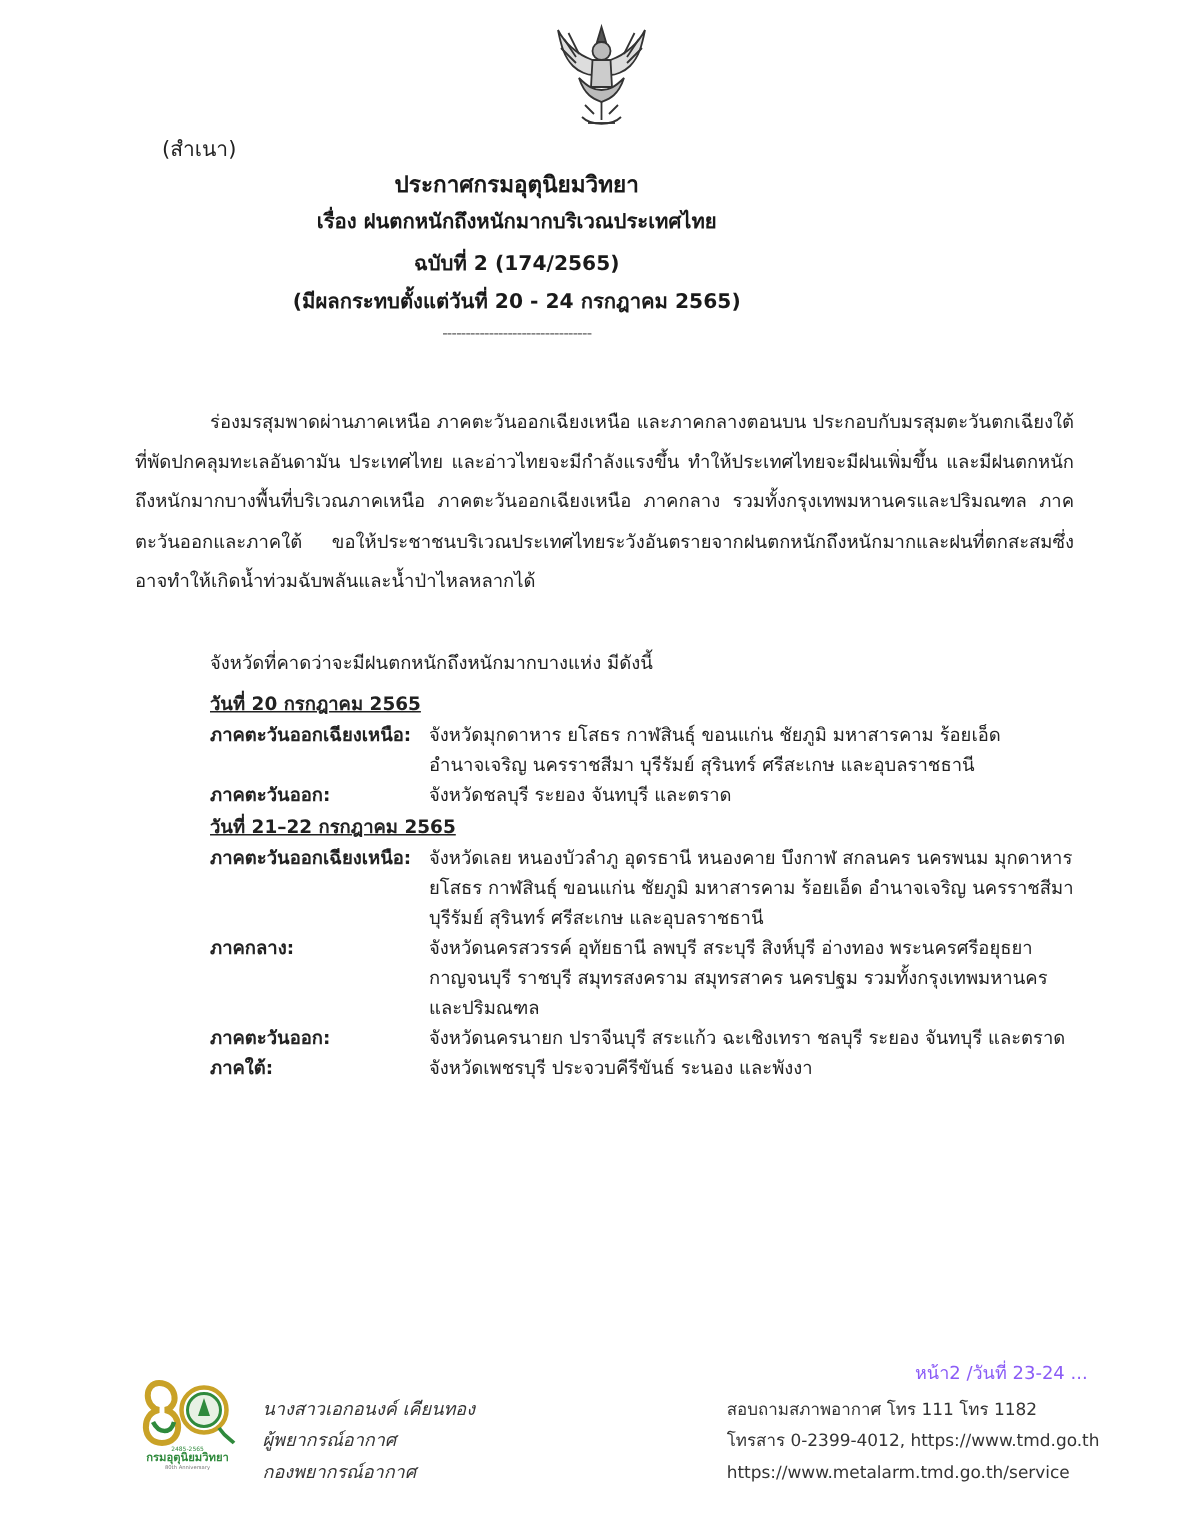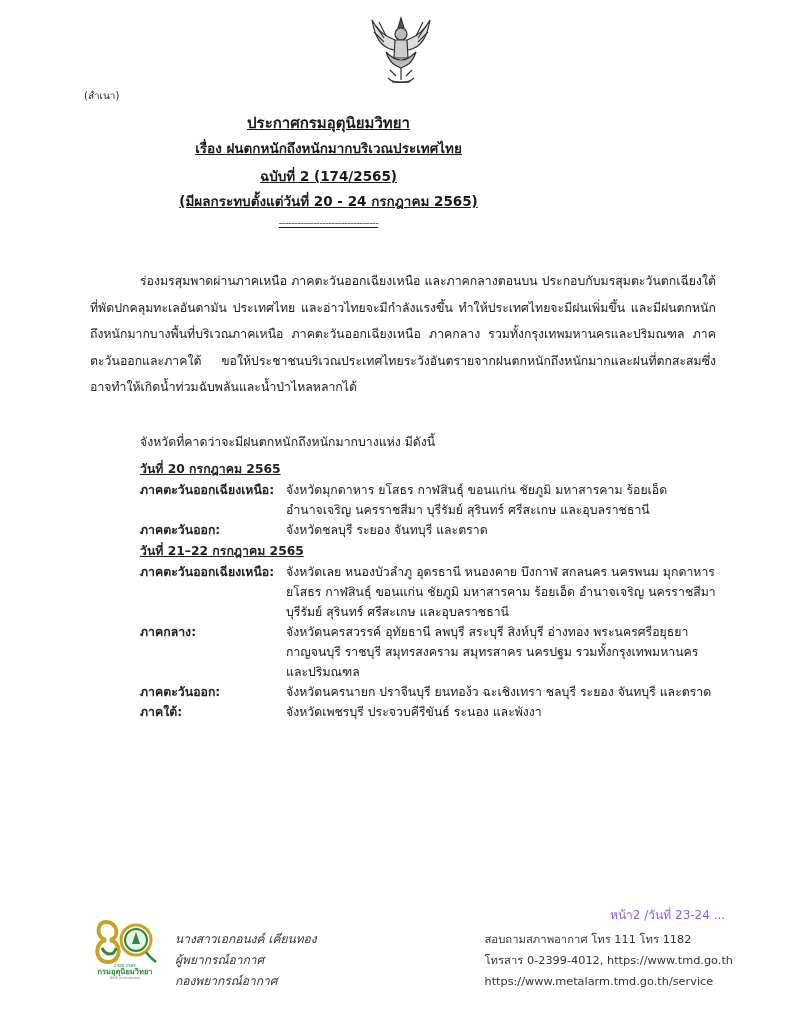--- a/index.html
+++ b/index.html
@@ -7,24 +7,24 @@
     body {
       position: relative;
       font-family: "DejaVu Sans", "Liberation Sans", sans-serif;
       color: #1a1a1a;
       font-size: 12px;
     }
     .emblem {
       position: absolute; left: 362px; top: 8px; width: 78px; height: 80px;
     }
     .copy-label {
-      position: absolute; left: 84px; top: 88px; font-size: 10px; color: #222;
+      position: absolute; left: 108px; top: 88px; font-size: 14px; color: #222;
     }
     .header-block {
-      position: absolute; left: 0; width: 639px; top: 112px; text-align: center; text-decoration: underline;
+      position: absolute; left: 16px; width: 639px; top: 112px; text-align: center;
     }
     .header-block .title {
       font-weight: bold; font-size: 15px; line-height: 22px; margin-left: 18px;
     }
     .header-block .subtitle {
       font-weight: bold; font-size: 13.5px; line-height: 28px; margin-left: 18px;
     }
     .header-block .divider {
       font-size: 10px; color: #555; letter-spacing: -0.5px; line-height: 14px; margin-top: 0px; margin-left: 18px;
     }
@@ -116,21 +116,21 @@
   <div class="region-row">
     <div class="region-name">ภาคตะวันออกเฉียงเหนือ:</div>
     <div class="region-provinces">จังหวัดเลย หนองบัวลำภู อุดรธานี หนองคาย บึงกาฬ สกลนคร นครพนม มุกดาหาร ยโสธร กาฬสินธุ์ ขอนแก่น ชัยภูมิ มหาสารคาม ร้อยเอ็ด อำนาจเจริญ นครราชสีมา บุรีรัมย์ สุรินทร์ ศรีสะเกษ และอุบลราชธานี</div>
   </div>
   <div class="region-row">
     <div class="region-name">ภาคกลาง:</div>
     <div class="region-provinces">จังหวัดนครสวรรค์ อุทัยธานี ลพบุรี สระบุรี สิงห์บุรี อ่างทอง พระนครศรีอยุธยา กาญจนบุรี ราชบุรี สมุทรสงคราม สมุทรสาคร นครปฐม รวมทั้งกรุงเทพมหานครและปริมณฑล</div>
   </div>
   <div class="region-row">
     <div class="region-name">ภาคตะวันออก:</div>
-    <div class="region-provinces">จังหวัดนครนายก ปราจีนบุรี ยนทอง้ว ฉะเชิงเทรา ชลบุรี ระยอง จันทบุรี และตราด</div>
+    <div class="region-provinces">จังหวัดนครนายก ปราจีนบุรี สระแก้ว ฉะเชิงเทรา ชลบุรี ระยอง จันทบุรี และตราด</div>
   </div>
   <div class="region-row">
     <div class="region-name">ภาคใต้:</div>
     <div class="region-provinces">จังหวัดเพชรบุรี ประจวบคีรีขันธ์ ระนอง และพังงา</div>
   </div>
 </div>
 
 <div class="continued">หน้า2 /วันที่ 23-24 ...</div>
 
 <div class="footer-logo">

